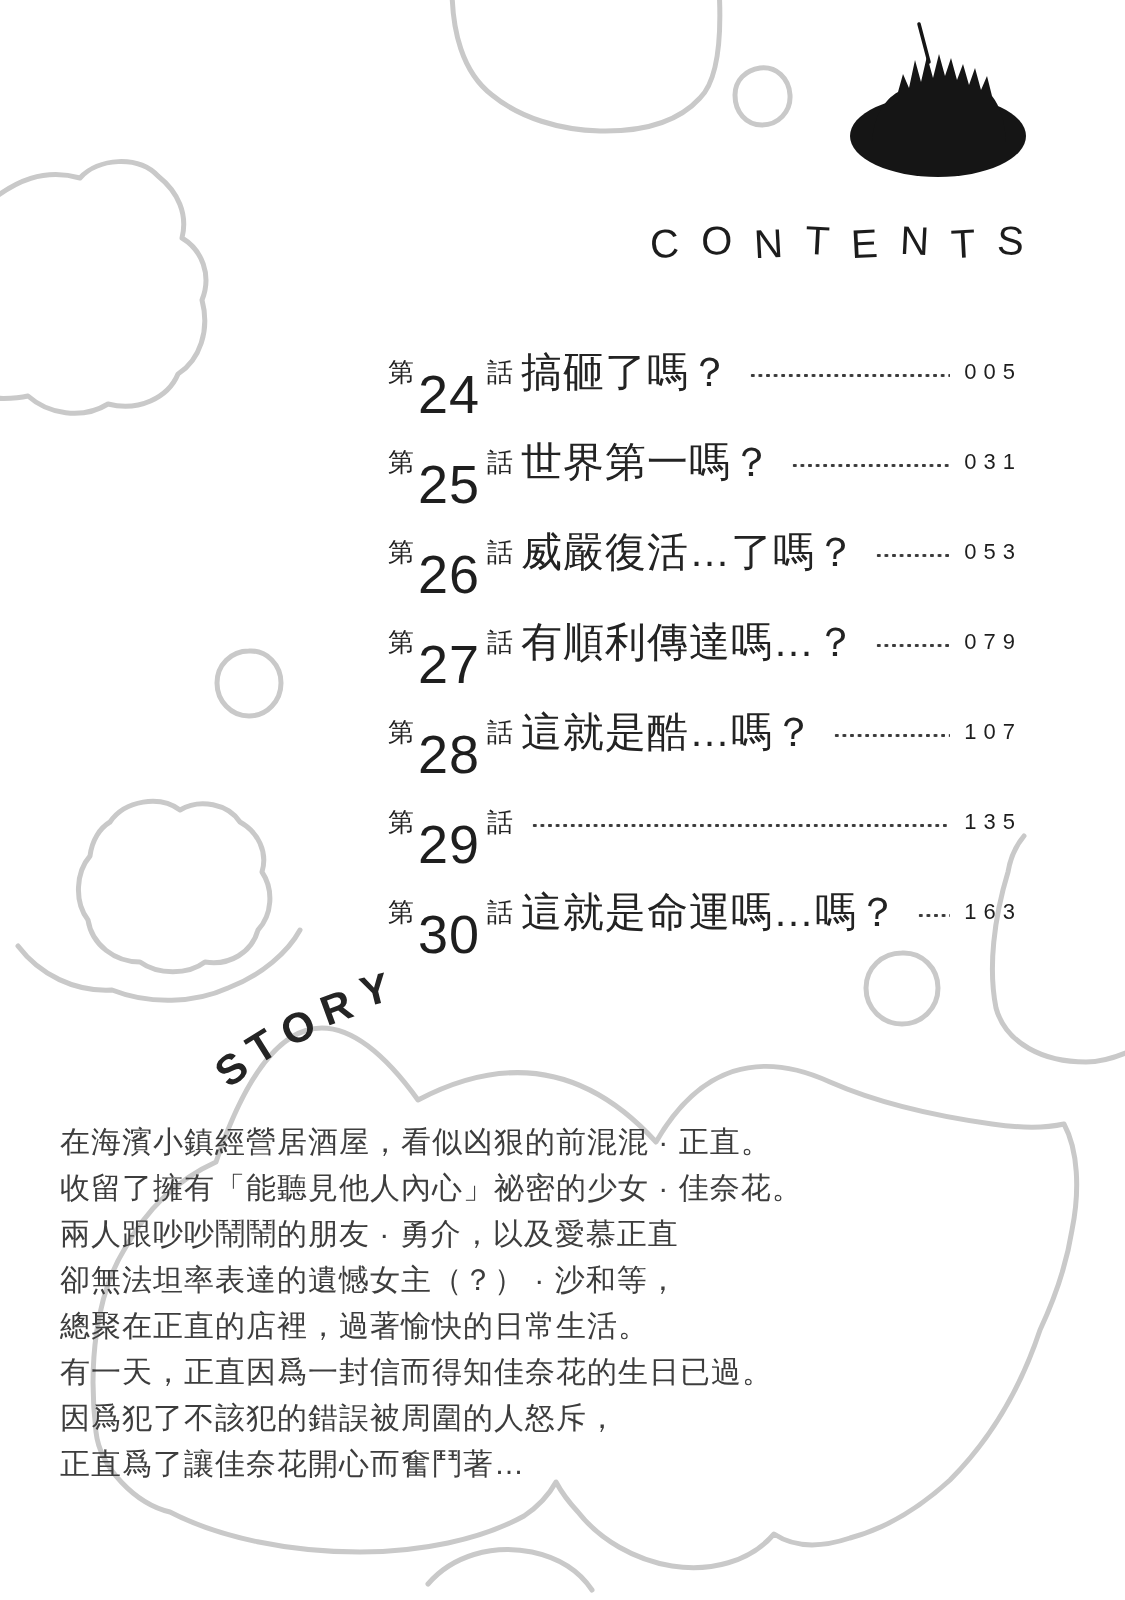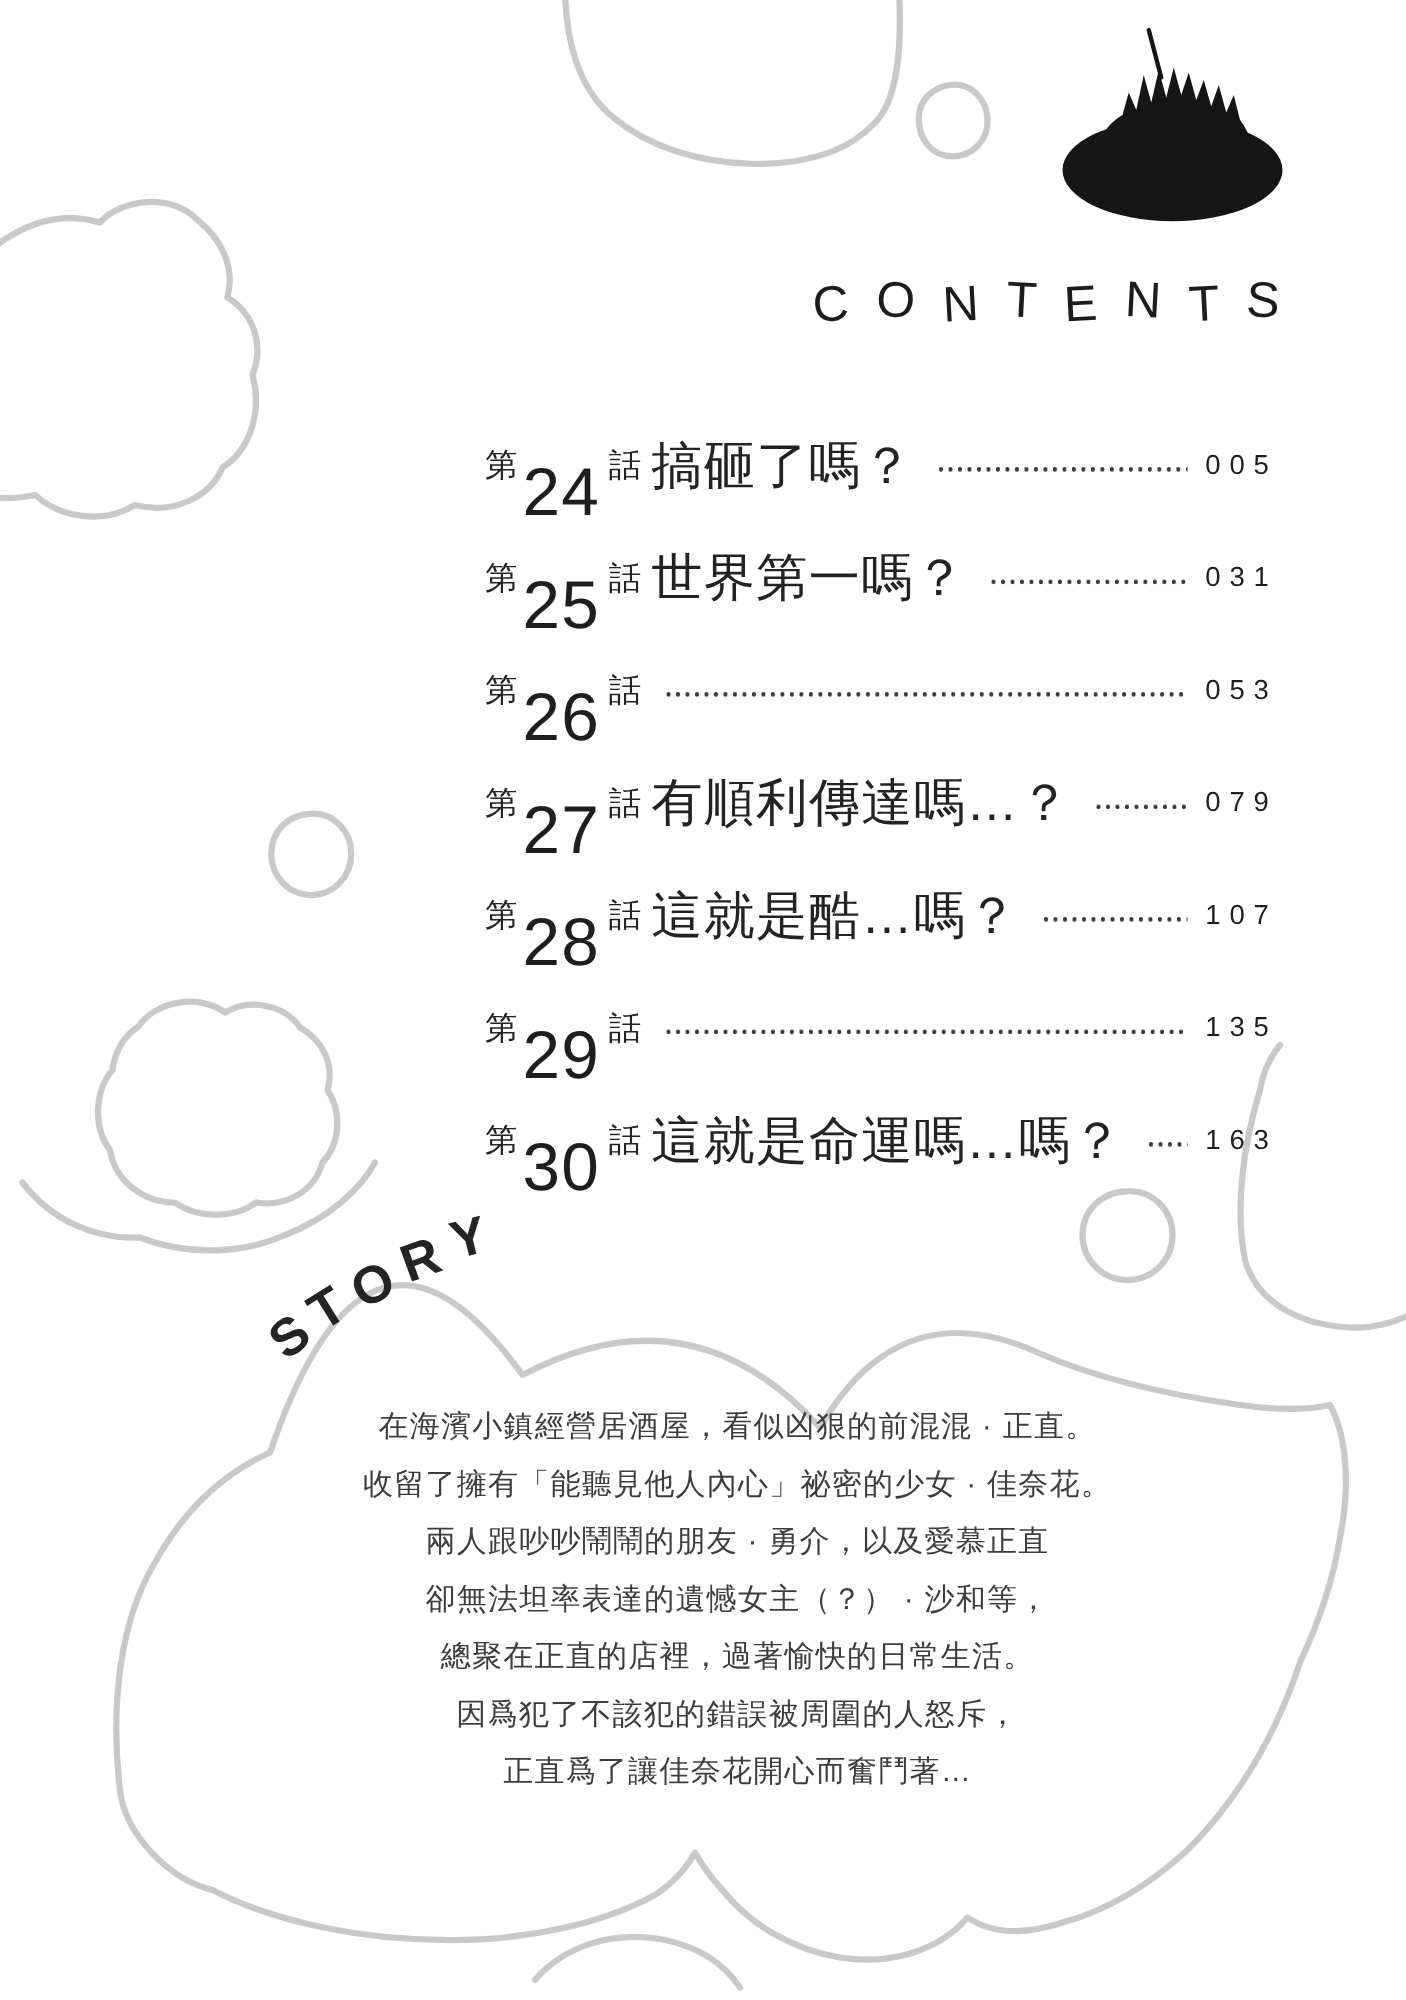--- a/index.html
+++ b/index.html
@@ -43,21 +43,21 @@
   }
   .story-label span{display:inline-block;}
   .story-label span:nth-child(1){transform:rotate(-14deg) translateY(10px);}
   .story-label span:nth-child(2){transform:rotate(-8deg) translateY(2px);}
   .story-label span:nth-child(3){transform:rotate(-2deg);}
   .story-label span:nth-child(4){transform:rotate(4deg) translateY(-2px);}
   .story-label span:nth-child(5){transform:rotate(10deg) translateY(-2px);}
   
   .story-text{
     position:absolute;left:60px;top:1119px;width:1060px;z-index:2;
-    text-align:center;font-size:24px;line-height:46px;color:#3d3d3d;letter-spacing:1px;
+    text-align:left;font-size:30px;line-height:46px;color:#3d3d3d;letter-spacing:1px;
   }
 </style>
 </head>
 <body>
 
 <div class="page">
 
   <svg class="deco" viewBox="0 0 1125 1600" aria-hidden="true">
 
     <path d="M -14,205 C 15,180 45,168 80,178 C 98,158 138,155 158,176 C 178,192 188,214 182,238 C 202,250 212,275 202,300 C 210,330 200,360 178,374 C 168,398 138,412 108,404 C 82,420 48,414 28,396 C 12,400 -2,398 -14,398"></path>
@@ -106,20 +106,21 @@
         <span class="ch-suf">話</span>
       <span class="ch-title">世界第一嗎？</span>
       <span class="leader"></span>
       <span class="ch-page">031</span>
     </div>
 
     <div class="toc-row">
       <span class="ch-pre">第</span>
         <span class="ch-num">26</span>
         <span class="ch-suf">話</span>
+      <span class="ch-title">威嚴復活…了嗎？</span>
       <span class="leader"></span>
       <span class="ch-page">053</span>
     </div>
 
     <div class="toc-row">
       <span class="ch-pre">第</span>
         <span class="ch-num">27</span>
         <span class="ch-suf">話</span>
       <span class="ch-title">有順利傳達嗎…？</span>
       <span class="leader"></span>
@@ -155,17 +156,18 @@
   </div>
 
   <div class="story-label"><span>S</span><span>T</span><span>O</span><span>R</span><span>Y</span></div>
 
   <div class="story-text">
     <div>在海濱小鎮經營居酒屋，看似凶狠的前混混 · 正直。</div>
     <div>收留了擁有「能聽見他人內心」祕密的少女 · 佳奈花。</div>
     <div>兩人跟吵吵鬧鬧的朋友 · 勇介，以及愛慕正直</div>
     <div>卻無法坦率表達的遺憾女主（？） · 沙和等，</div>
     <div>總聚在正直的店裡，過著愉快的日常生活。</div>
+    <div>有一天，正直因爲一封信而得知佳奈花的生日已過。</div>
     <div>因爲犯了不該犯的錯誤被周圍的人怒斥，</div>
     <div>正直爲了讓佳奈花開心而奮鬥著…</div>
   </div>
 
 </div>
 
 </body></html>

